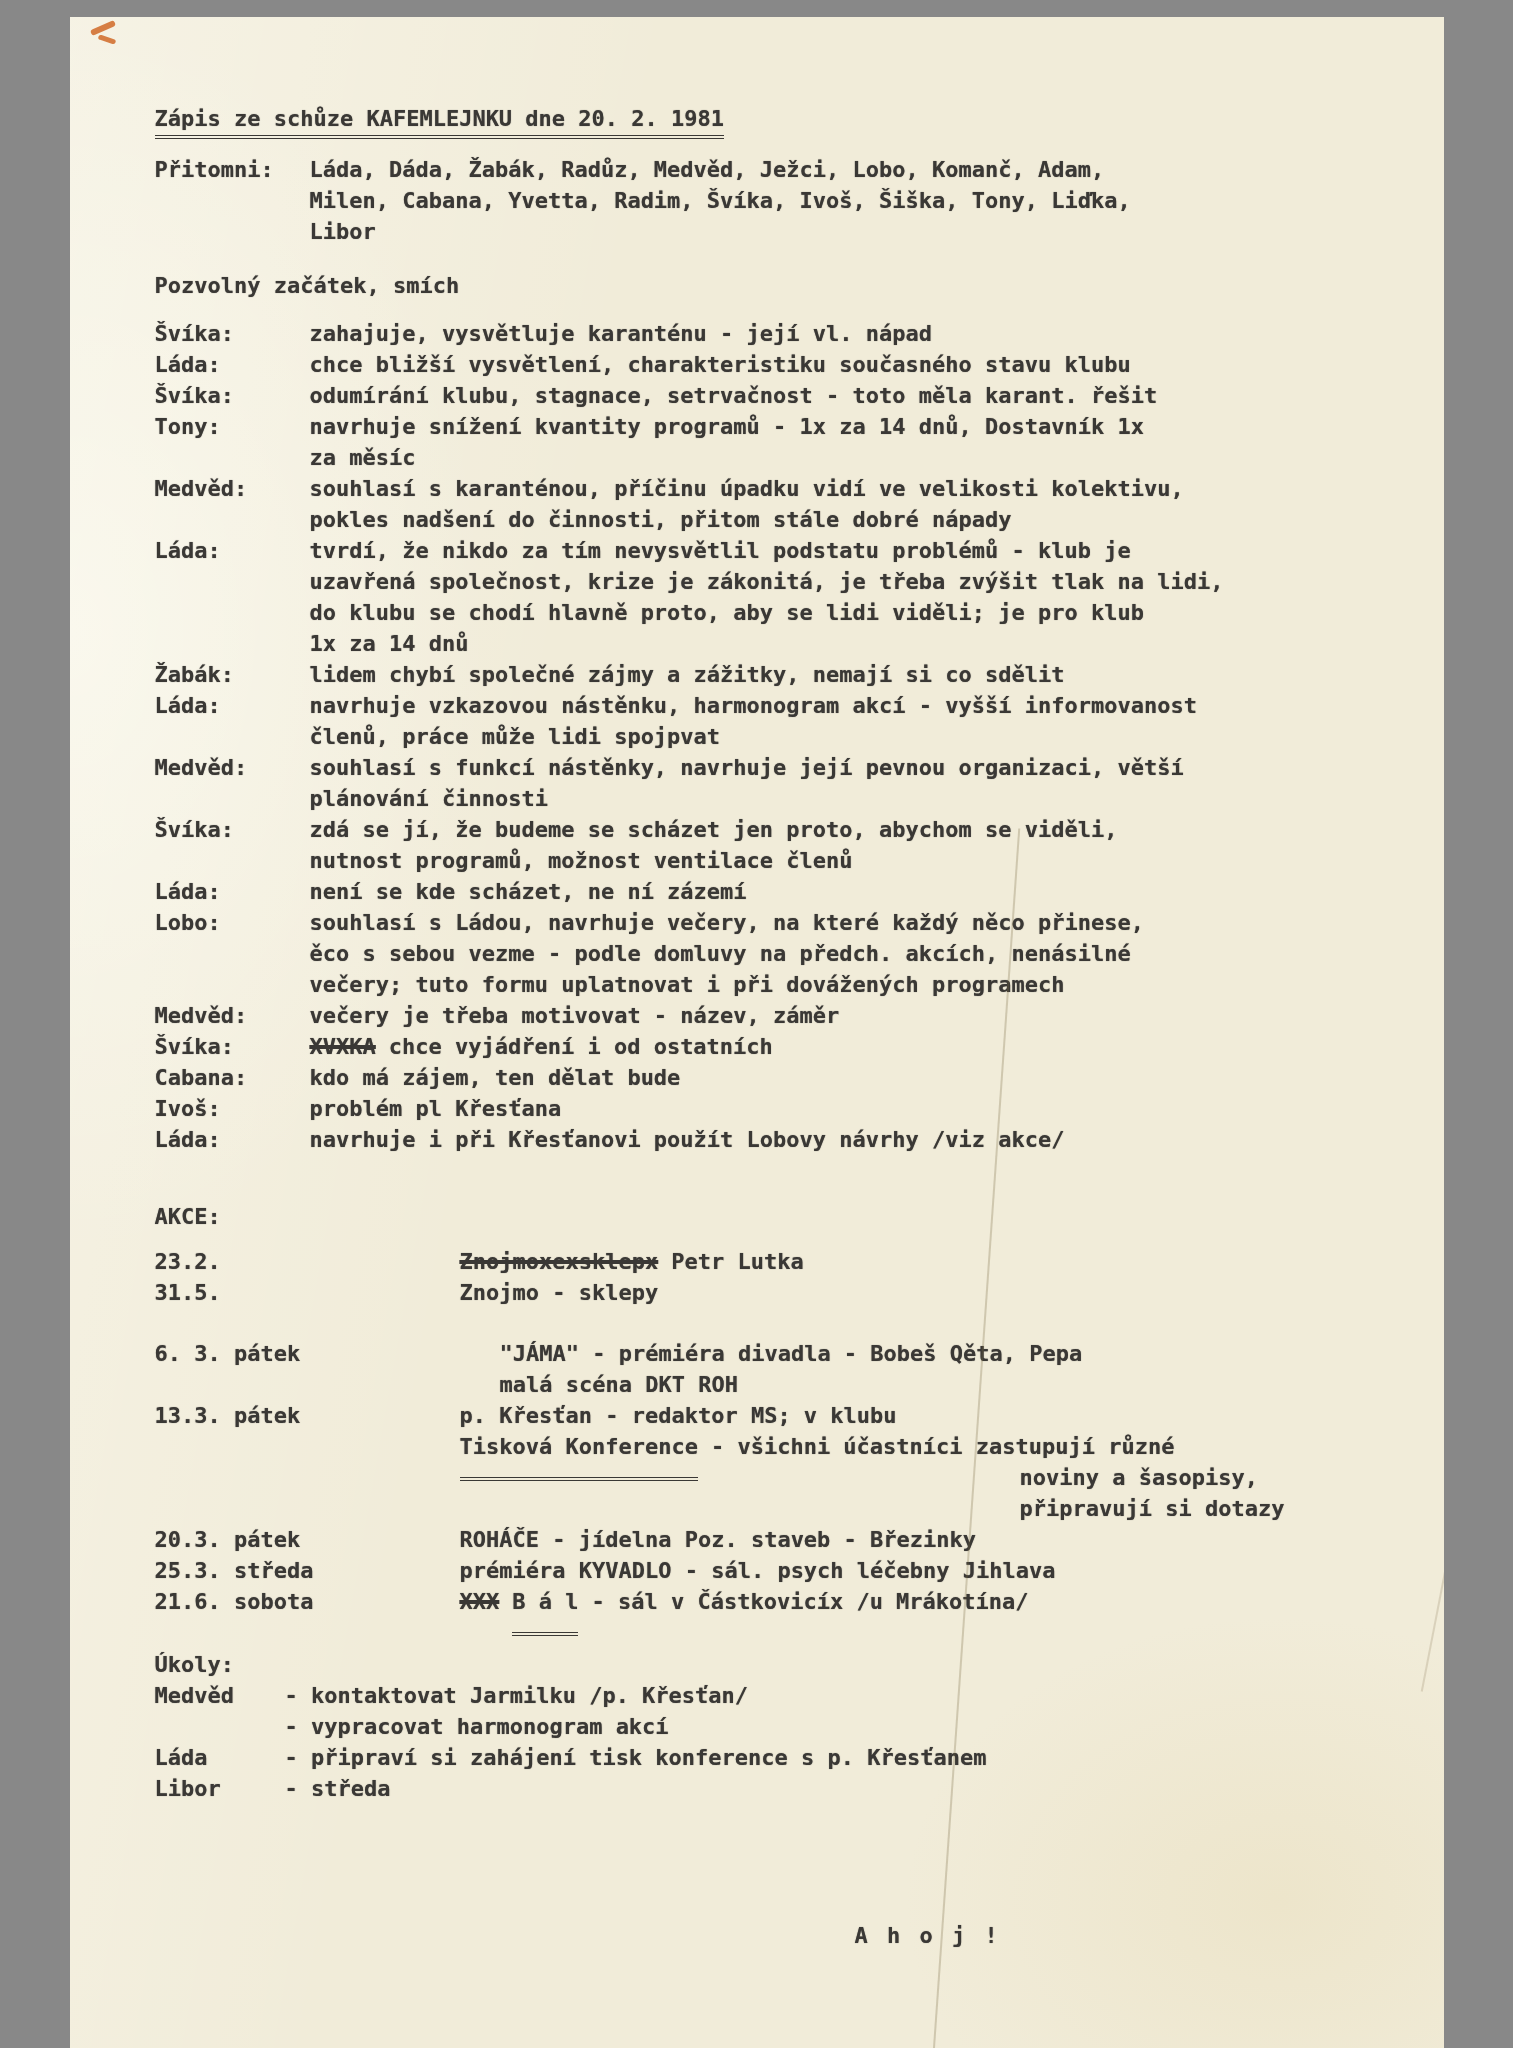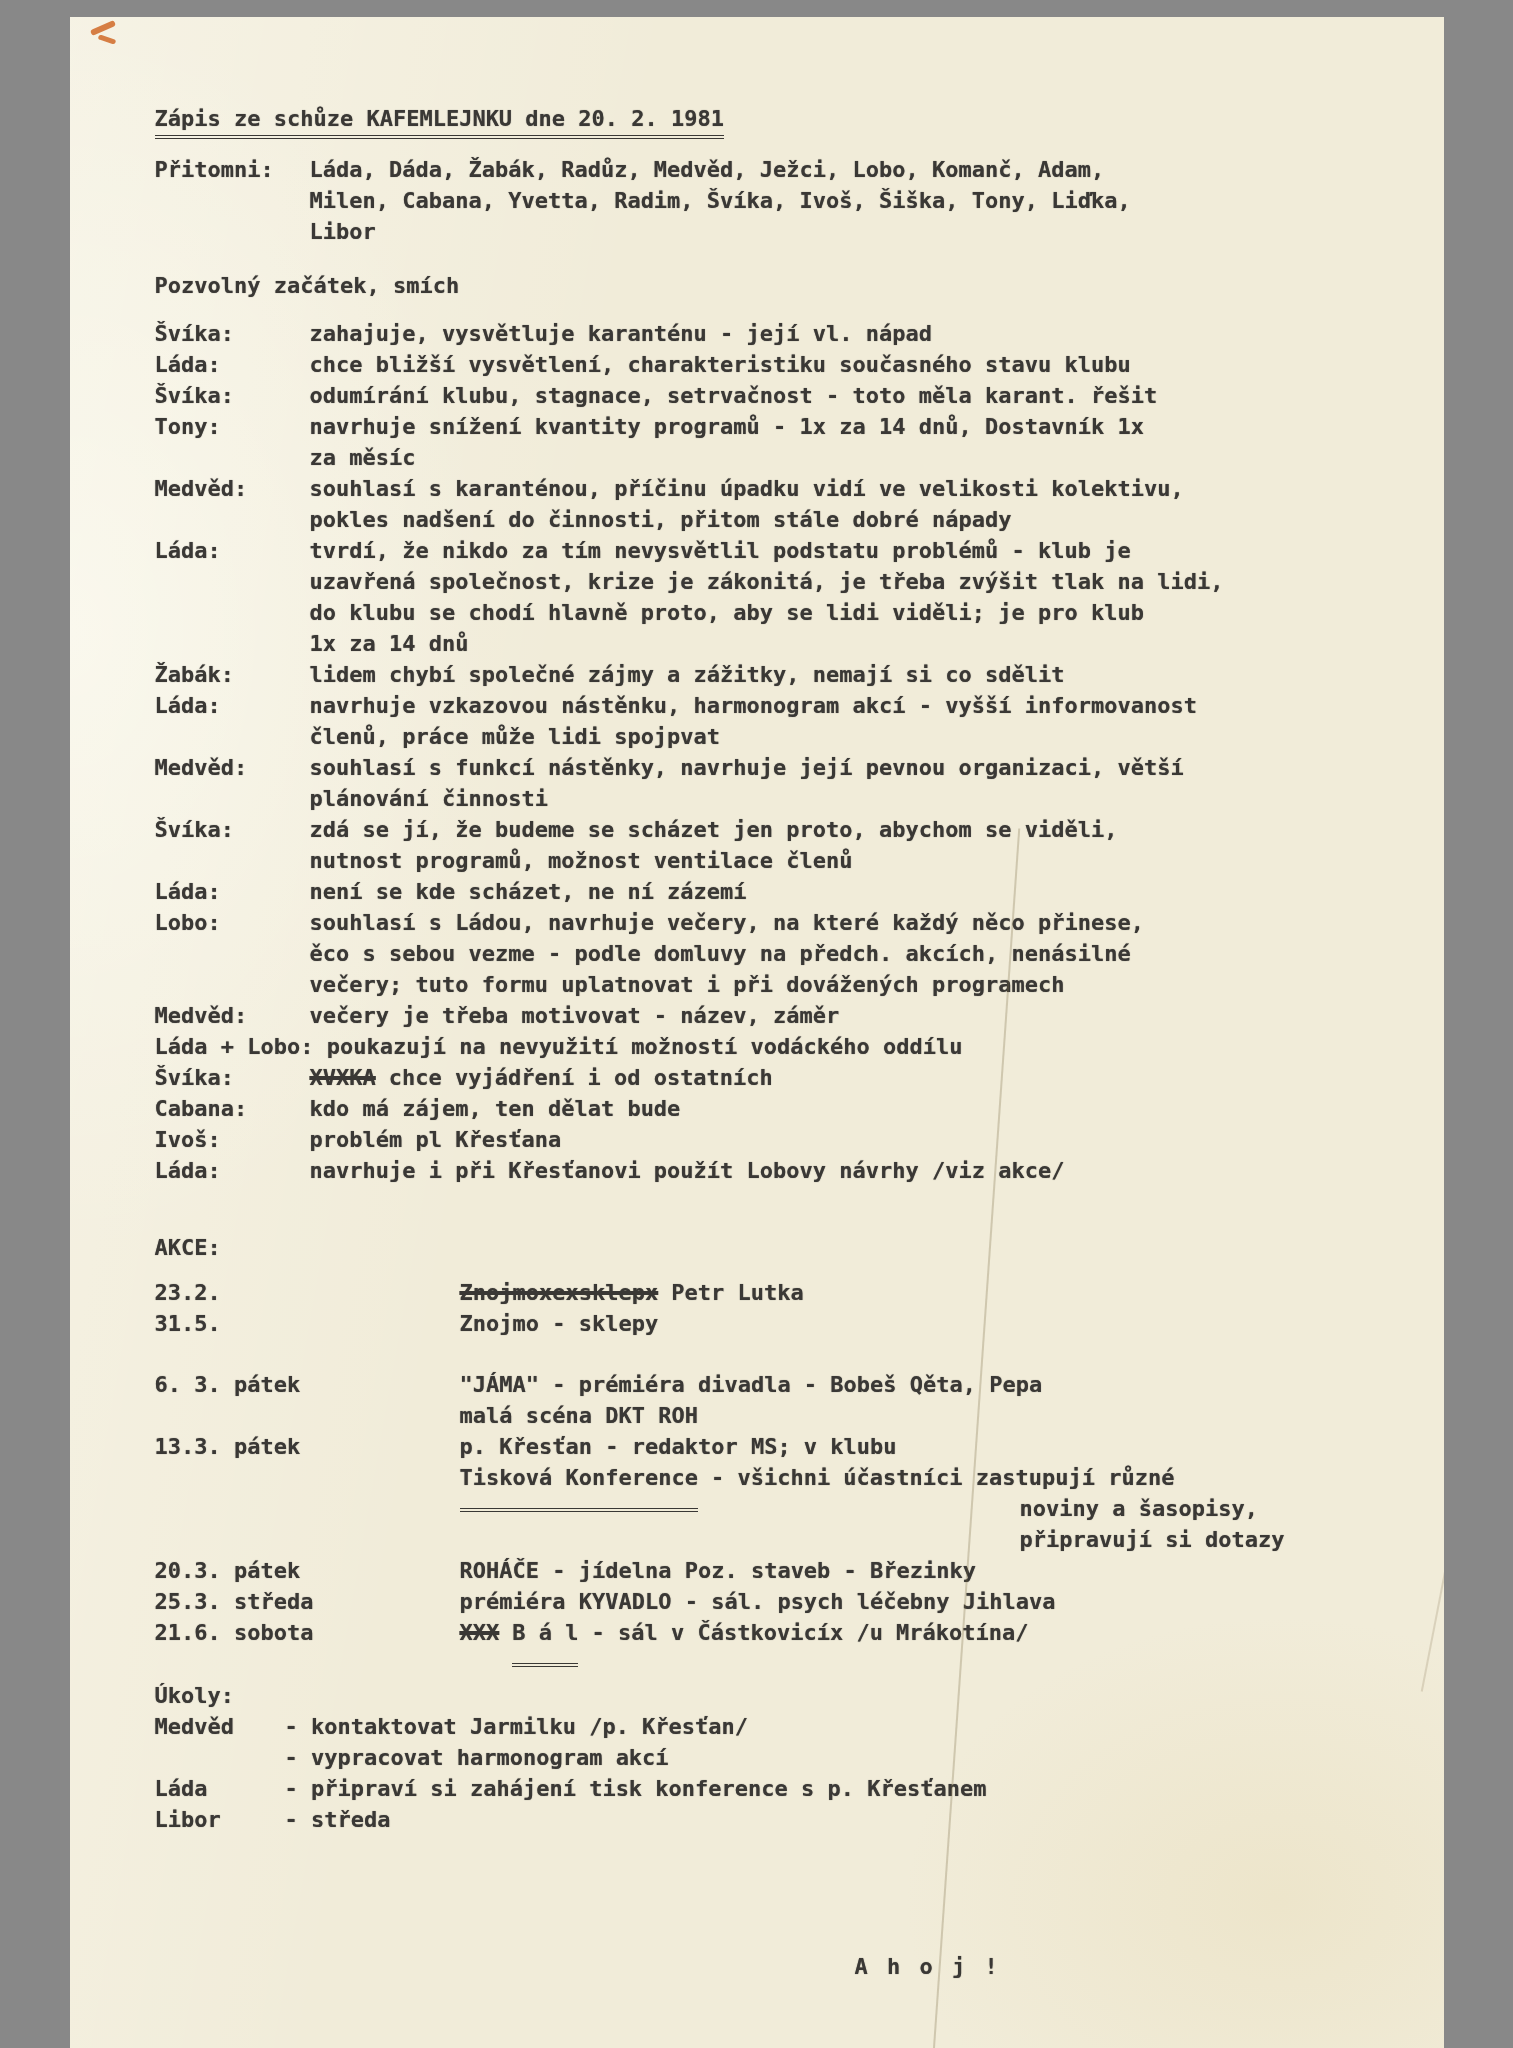--- a/index.html
+++ b/index.html
@@ -30,21 +30,21 @@
   .attendees .txt{white-space:pre-line;}
   .intro{margin:23px 0 17px 0;}
   .drow.wide{display:block;}
   .struck{text-decoration:line-through;text-decoration-thickness:3.5px;margin-right:13px;}
   .u-double{border-bottom:4px double #3a3835;padding-bottom:18px;}
   .after-u{margin-left:13px;}
   .sec-heading{margin:46px 0 14px 0;}
   .adate{flex:0 0 305px;}
   .atxt{white-space:pre-line;}
   .atxt-block{white-space:normal;}
-  .arow.gap{margin-top:30px;}
+  .arow.gap{margin-top:30px;gap:40px;}
   .aindent{padding-left:560px;}
   .ukoly-heading{margin:32px 0 0 0;}
   .uwho{flex:0 0 130px;}
   .closing{margin:116px 0 0 700px;letter-spacing:3px;}
   
   .corner-mark{position:absolute;top:4px;left:20px;width:40px;height:32px;}
   .corner-mark i{position:absolute;display:block;background:#d06a28;border-radius:3px;opacity:.85;}
   .corner-mark i:nth-child(1){width:26px;height:6px;left:0;top:4px;transform:rotate(-24deg);}
   .corner-mark i:nth-child(2){width:18px;height:5px;left:8px;top:16px;transform:rotate(18deg);}
   .crease{position:absolute;background:rgba(120,104,66,0.28);width:2px;}
@@ -133,24 +133,20 @@
       <div class="drow">
         <div class="spk">Lobo:</div>
         <div class="txt">souhlasí s Ládou, navrhuje večery, na které každý něco přinese,
 ěco s sebou vezme - podle domluvy na předch. akcích, nenásilné
 večery; tuto formu uplatnovat i při dovážených programech</div>
       </div>
       <div class="drow">
         <div class="spk">Medvěd:</div>
         <div class="txt">večery je třeba motivovat - název, záměr</div>
       </div>
-      <div class="drow wide">
-        <span>Láda + Lobo:</span>
-        <span>poukazují na nevyužití možností vodáckého oddílu</span>
-      </div>
       <div class="drow">
         <div class="spk">Švíka:</div>
         <div class="txt-inline">
           <span class="struck">XVXKA</span><span>chce vyjádření i od ostatních</span>
         </div>
       </div>
       <div class="drow">
         <div class="spk">Cabana:</div>
         <div class="txt">kdo má zájem, ten dělat bude</div>
       </div>

